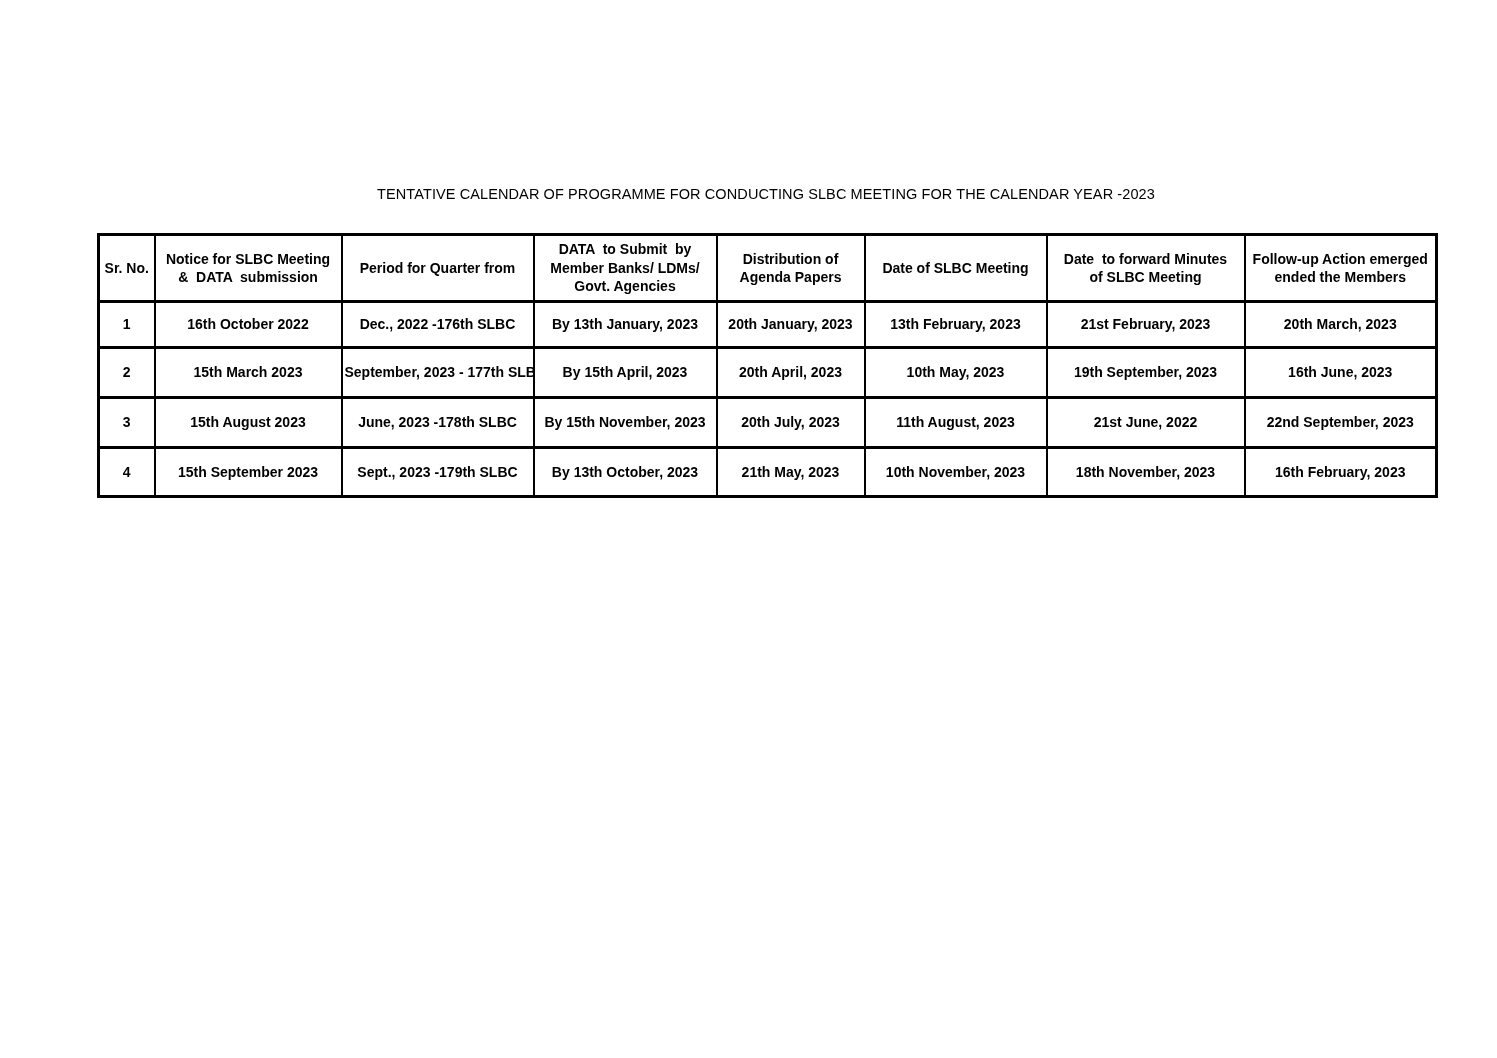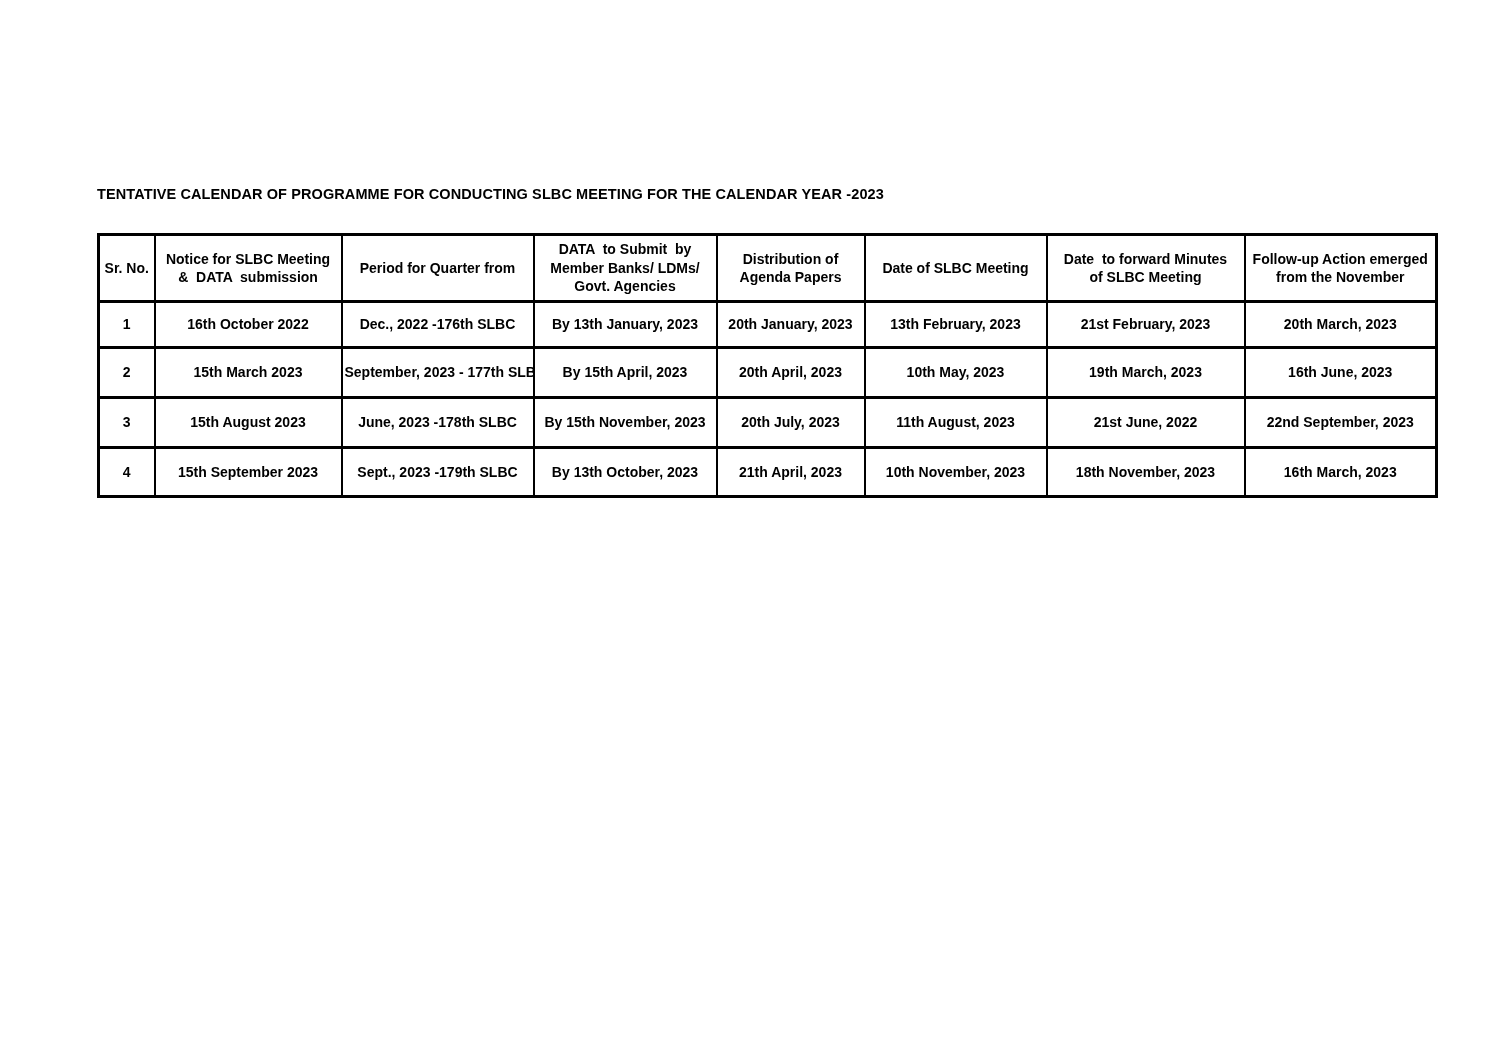--- a/index.html
+++ b/index.html
@@ -15,22 +15,23 @@
     position: relative;
     width: 1497px;
     height: 1058px;
     background: #ffffff;
   }
   .doc-title {
     position: absolute;
     left: 97px;
     top: 186px;
     width: 1338px;
+    text-align: center;
     font-size: 14.5px;
-    font-weight: bold;
+    font-weight: normal;
     letter-spacing: 0.1px;
     color: #000000;
     white-space: nowrap;
   }
   table.calendar {
     position: absolute;
     left: 97px;
     top: 233px;
     width: 1338px;
     border-collapse: collapse;
@@ -91,60 +92,60 @@
         <th>Period for Quarter from</th>
         <th>DATA  to Submit  by
 Member Banks/ LDMs/
 Govt. Agencies</th>
         <th>Distribution of
 Agenda Papers</th>
         <th>Date of SLBC Meeting</th>
         <th>Date  to forward Minutes
 of SLBC Meeting</th>
         <th>Follow-up Action emerged
-from the November</th>
+ended the Members</th>
       </tr>
     </thead>
     <tbody>
       <tr class="row-0">
         <td>1</td>
         <td>16th October 2022</td>
         <td>Dec., 2022 -176th SLBC</td>
         <td>By 13th January, 2023</td>
         <td>20th January, 2023</td>
         <td>13th February, 2023</td>
         <td>21st February, 2023</td>
         <td>20th March, 2023</td>
       </tr>
       <tr class="row-1">
         <td>2</td>
         <td>15th March 2023</td>
         <td>September, 2023  - 177th SLBC</td>
         <td>By 15th April, 2023</td>
         <td>20th April, 2023</td>
         <td>10th May, 2023</td>
-        <td>19th March, 2023</td>
+        <td>19th September, 2023</td>
         <td>16th June, 2023</td>
       </tr>
       <tr class="row-2">
         <td>3</td>
         <td>15th August 2023</td>
         <td>June, 2023  -178th SLBC</td>
         <td>By 15th November, 2023</td>
         <td>20th July, 2023</td>
         <td>11th August, 2023</td>
         <td>21st June, 2022</td>
         <td>22nd September, 2023</td>
       </tr>
       <tr class="row-3">
         <td>4</td>
         <td>15th September 2023</td>
         <td>Sept., 2023 -179th SLBC</td>
         <td>By 13th October, 2023</td>
-        <td>21th April, 2023</td>
+        <td>21th May, 2023</td>
         <td>10th November, 2023</td>
         <td>18th November, 2023</td>
-        <td>16th March, 2023</td>
+        <td>16th February, 2023</td>
       </tr>
     </tbody>
   </table>
 
 </div>
 
 </body></html>

